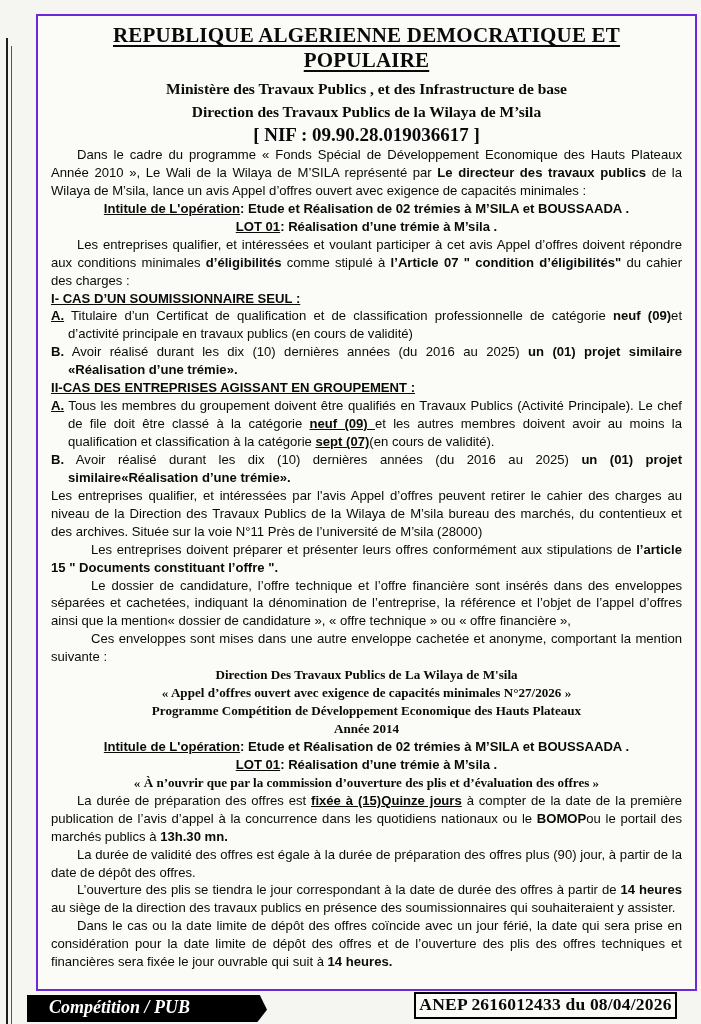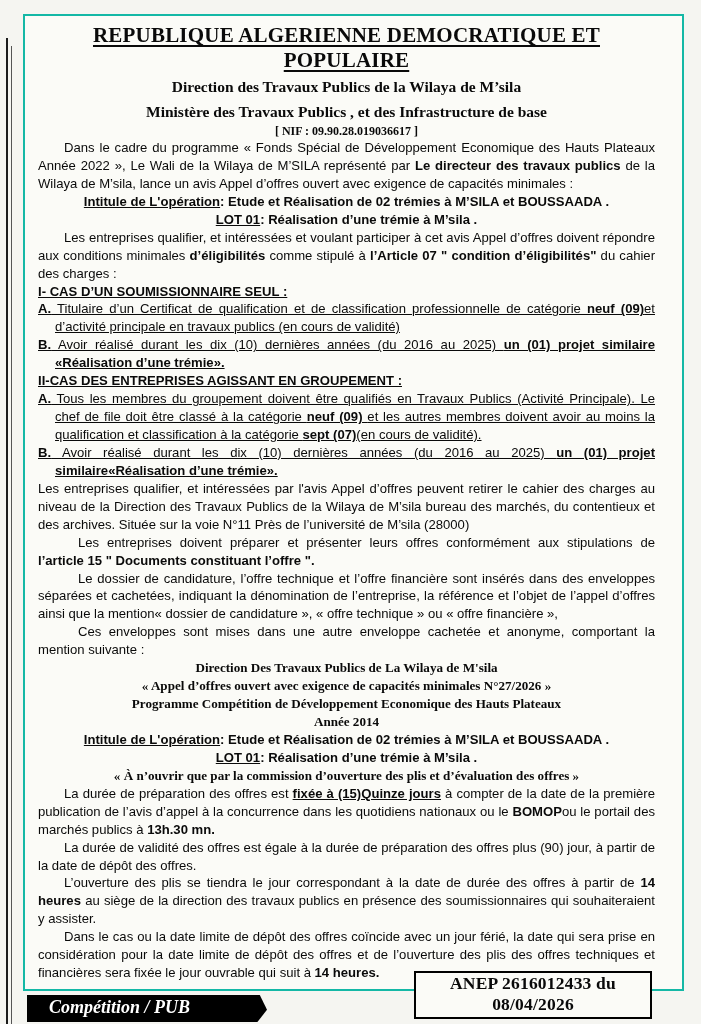--- a/index.html
+++ b/index.html
@@ -7,68 +7,68 @@
     width:701px;height:1024px;position:relative;overflow:hidden;
     background:#f5f5f1;
     font-family:"Liberation Sans",sans-serif;
     color:#0a0a0a;
   }
   
   .scan-line-a{position:absolute;left:6px;top:38px;bottom:0;width:2px;background:#1c1c1c;}
   .scan-line-b{position:absolute;left:11px;top:46px;bottom:0;width:1px;background:#555;}
   
   .doc{
-    position:absolute;left:23px;top:14px;width:661px;height:977px;
-    box-sizing:border-box;border:2px solid #14b8a6;background:#fbfbf7;
-    padding:7px 27px 4px 13px;
+    position:absolute;left:36px;top:14px;width:661px;height:977px;
+    box-sizing:border-box;border:2px solid #6d28d9;background:#fbfbf7;
+    padding:7px 13px 4px 13px;
   }
   .hdr{font-family:"Liberation Serif",serif;font-weight:bold;text-align:center;margin:0;}
   .h-republic{font-size:21px;letter-spacing:.2px;text-decoration:underline;text-decoration-thickness:2px;text-underline-offset:3px;}
   .h-ministry{font-size:15.5px;margin-top:7px;}
   .h-direction{font-size:15.5px;margin-top:5px;}
   .h-notice{font-size:19px;margin-top:10px;letter-spacing:.2px;}
-  .h-nif{font-size:12px;margin-top:3px;}
+  .h-nif{font-size:19px;margin-top:3px;}
   .doc p{margin:0;font-size:13.1px;line-height:1.37;text-align:justify;}
   .gap{margin-top:8px;}
   .ind1{text-indent:26px;}
   .ind2{text-indent:40px;}
   .center{text-align:center !important;}
   .b{font-weight:bold;}
   .u{text-decoration:underline;margin-top:44px;}
-  .hang{padding-left:17px;text-indent:-17px;text-decoration:underline;}
+  .hang{padding-left:17px;text-indent:-17px;}
   .cb{font-weight:bold;text-align:center !important;font-family:Liberation Serif, serif;}
   
   .pub-box{
     position:absolute;left:27px;bottom:2px;min-width:200px;
     background:#000;color:#fff;
     font-family:"Liberation Serif",serif;font-style:italic;font-weight:bold;font-size:18px;
     padding:2px 18px 4px 22px;
     clip-path:polygon(0 0,97% 0,100% 55%,96% 100%,0 100%);
   }
   .anep-box{
-    position:absolute;left:414px;bottom:5px;width:238px;box-sizing:border-box;
+    position:absolute;left:414px;bottom:5px;width:263px;box-sizing:border-box;
     border:2px solid #000;background:#fbfbf7;
     font-family:"Liberation Serif",serif;font-weight:bold;font-size:17.5px;
     text-align:center;padding:0 0 2px 0;letter-spacing:.2px;
   }
 </style>
 </head>
 <body>
 
 <div class="scan-line-a"></div>
 <div class="scan-line-b"></div>
 
 <div class="doc">
 
   <div class="hdr h-republic">REPUBLIQUE ALGERIENNE DEMOCRATIQUE ET POPULAIRE</div>
+  <div class="hdr h-ministry">Ministère des Travaux Publics , et des Infrastructure de base</div>
   <div class="hdr h-direction">Direction des Travaux Publics de la Wilaya de M’sila</div>
-  <div class="hdr h-ministry">Ministère des Travaux Publics , et des Infrastructure de base</div>
   <div class="hdr h-nif">[ NIF : 09.90.28.019036617 ]</div>
 
-  <p class="gap ind1"><span>Dans le cadre du programme « Fonds Spécial de Développement Economique des Hauts Plateaux Année 2022 »,  Le Wali de la Wilaya de M’SILA  représenté par </span><span class="b">Le directeur des travaux publics</span><span> de la Wilaya de M’sila, lance un avis Appel d’offres ouvert avec exigence de capacités minimales :</span></p>
+  <p class="gap ind1"><span>Dans le cadre du programme « Fonds Spécial de Développement Economique des Hauts Plateaux Année 2010 »,  Le Wali de la Wilaya de M’SILA  représenté par </span><span class="b">Le directeur des travaux publics</span><span> de la Wilaya de M’sila, lance un avis Appel d’offres ouvert avec exigence de capacités minimales :</span></p>
 
   <p class="gap center"><span class="b u">Intitule de L'opération</span><span class="b">: Etude et Réalisation de 02 trémies à M’SILA et BOUSSAADA .</span></p>
   <p class="center"><span class="b u">LOT 01</span><span class="b">: Réalisation d’une trémie à  M’sila .</span></p>
 
   <p class="ind1"><span>Les entreprises qualifier, et intéressées et voulant participer  à cet avis Appel d’offres doivent répondre aux conditions minimales </span><span class="b">d’éligibilités</span><span> comme stipulé à </span><span class="b">l’Article 07 " condition d’éligibilités"</span><span> du cahier des charges :</span></p>
   <p><span class="b u">I- CAS D’UN SOUMISSIONNAIRE SEUL :</span></p>
   <p class="hang"><span class="b u">A.</span><span> Titulaire d’un Certificat de qualification et de classification professionnelle de catégorie </span><span class="b">neuf  (09)</span><span>et d’activité principale en travaux publics (en cours de validité)</span></p>
   <p class="hang"><span class="b">B.</span><span> Avoir réalisé durant les dix (10) dernières années (du 2016 au 2025)  </span><span class="b">un (01) projet similaire «Réalisation d’une trémie».</span></p>
   <p><span class="b u">II-CAS DES ENTREPRISES AGISSANT EN GROUPEMENT :</span></p>
   <p class="hang"><span class="b u">A.</span><span> Tous les membres du groupement doivent être qualifiés en Travaux Publics (Activité Principale). Le chef de file doit être classé à la catégorie </span><span class="b u">neuf (09) </span><span>et les autres membres doivent avoir au moins la qualification et classification à la catégorie </span><span class="b u">sept  (07)</span><span>(en cours de validité).</span></p>

